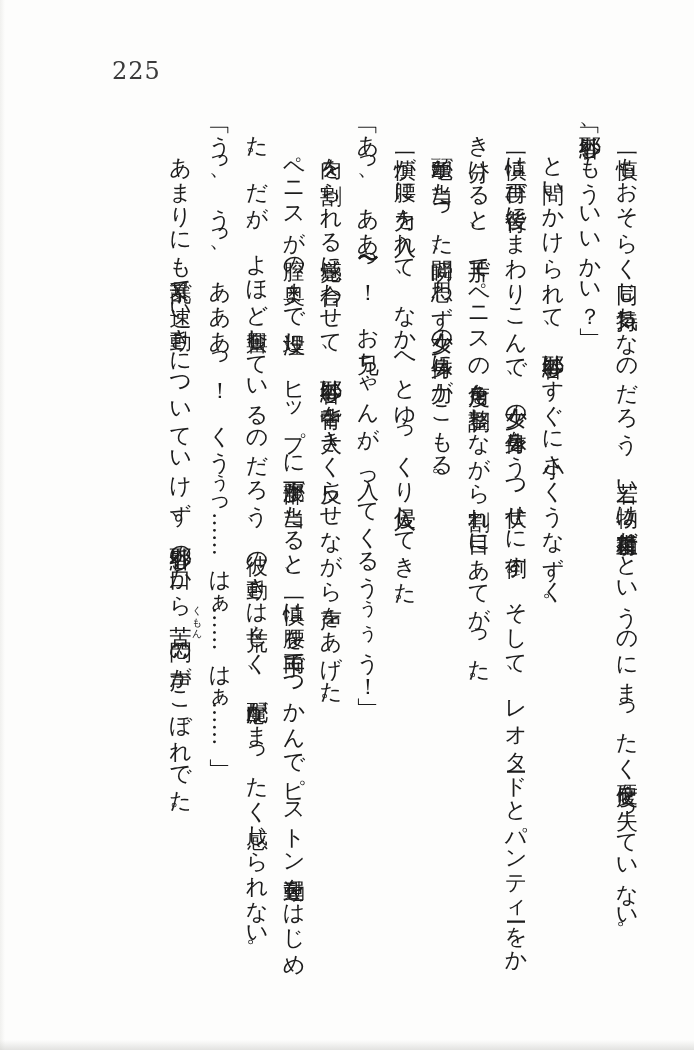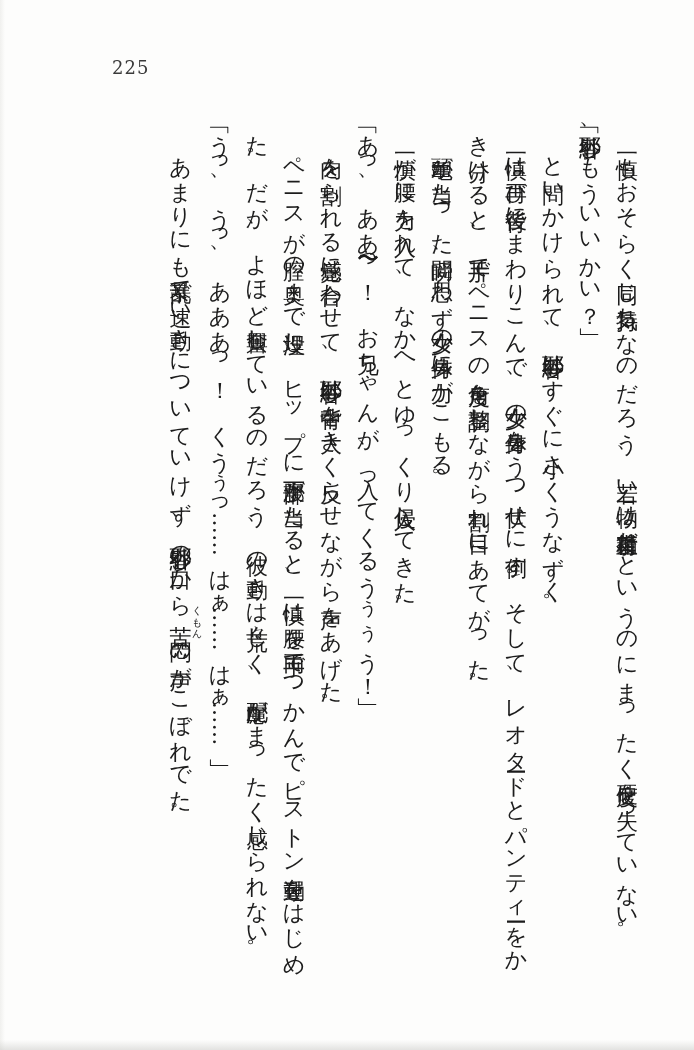--- a/index.html
+++ b/index.html
@@ -16,21 +16,21 @@
   }
   .page {
     position: absolute;
     inset: 0;
     background: #fdfdfc;
   }
   .page-number {
     position: absolute;
     top: 57px;
     left: 112px;
-    font-size: 18px;
+    font-size: 24px;
     letter-spacing: 1px;
     color: #3a3a3a;
     font-family: "DejaVu Serif", "Liberation Serif", serif;
   }
   .text-block {
     position: absolute;
     top: 120px;
     right: 48px;
     left: 40px;
     height: 848px;

